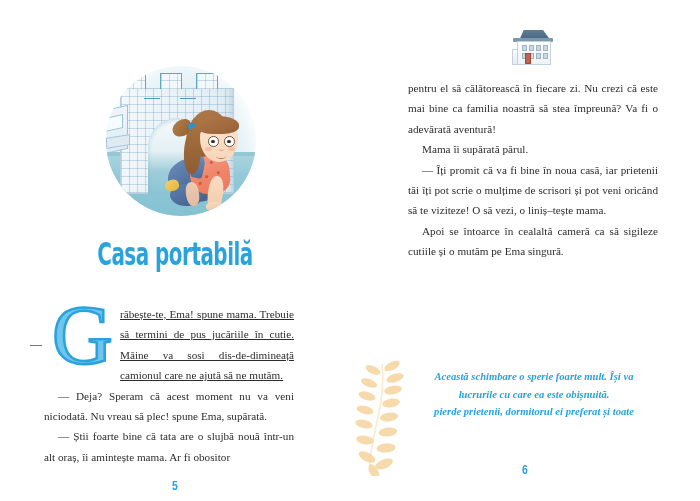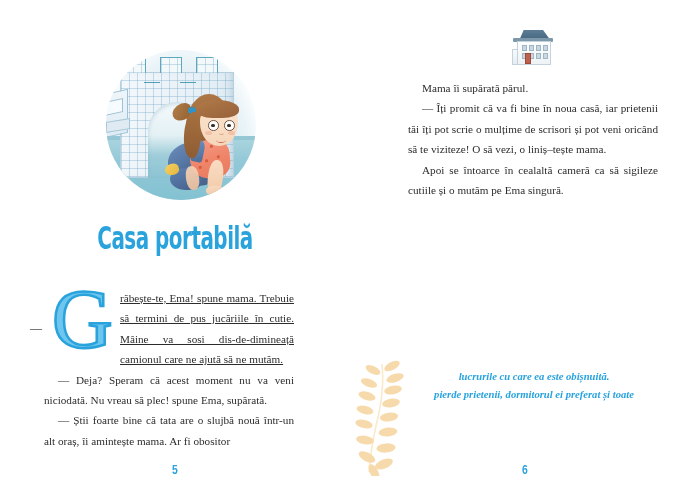--- a/index.html
+++ b/index.html
@@ -17,21 +17,21 @@
   .spread {
     position: relative;
     width: 700px;
     height: 501px;
     background: #ffffff;
   }
 
   
   .page {
     position: absolute;
-    top: 0;
+    top: 16px;
     height: 452px;
     background: #ffffff;
   }
   .page-left  { left: 0;    width: 350px; }
   .page-right { left: 350px;width: 350px; }
 
   
   .illus-wrap {
     position: absolute;
     left: 92px;
@@ -546,20 +546,21 @@
       <span class="house-win" style="left:25px;top:3px"></span>
       <span class="house-win" style="left:4px;top:11px"></span>
       <span class="house-win" style="left:11px;top:11px"></span>
       <span class="house-win" style="left:18px;top:11px"></span>
       <span class="house-win" style="left:25px;top:11px"></span>
       <span class="house-door"></span>
     </div>
   </div>
 
   <div class="body-col body-right">
+    <p class="noindent">pentru el să călătorească în fiecare zi. Nu crezi că este mai bine ca familia noastră să stea împreună? Va fi o adevărată aventură!</p>
     <p>Mama îi supărată părul.</p>
     <p>— Îți promit că va fi bine în noua casă, iar prietenii tăi îți pot scrie o mulțime de scrisori și pot veni oricând să te viziteze! O să vezi, o liniș–tește mama.</p>
     <p>Apoi se întoarce în cealaltă cameră ca să sigileze cutiile și o mutăm pe Ema singură.</p>
   </div>
 
   <div class="vine">
     <svg viewBox="0 0 64 120" width="64" height="120" aria-hidden="true">
       <g fill="#f7d6a0" opacity="0.88">
         <path d="M34 8 C36 26, 33 50, 28 70 C24 88, 22 102, 21 116" stroke="#fae6c4" stroke-width="1.6" fill="none"></path>
         <ellipse cx="44" cy="10" rx="8.5" ry="4" transform="rotate(-28 44 10)"></ellipse>
@@ -576,19 +577,20 @@
         <ellipse cx="17" cy="84" rx="9" ry="4.3" transform="rotate(10 17 84)"></ellipse>
         <ellipse cx="38" cy="92" rx="9.6" ry="4.6" transform="rotate(-4 38 92)"></ellipse>
         <ellipse cx="19" cy="101" rx="9.2" ry="4.4" transform="rotate(28 19 101)"></ellipse>
         <ellipse cx="36" cy="108" rx="9.4" ry="4.5" transform="rotate(-22 36 108)"></ellipse>
         <ellipse cx="26" cy="116" rx="8.6" ry="4.1" transform="rotate(62 26 116)"></ellipse>
       </g>
     </svg>
   </div>
 
   <div class="caption">
+    <p>Această schimbare o sperie foarte mult. Își va</p>
     <p>lucrurile cu care ea este obișnuită.</p>
     <p>pierde prietenii, dormitorul ei preferat și toate</p>
   </div>
 
   <div class="folio folio-right">6</div>
 
 </div>
 
 </body></html>

